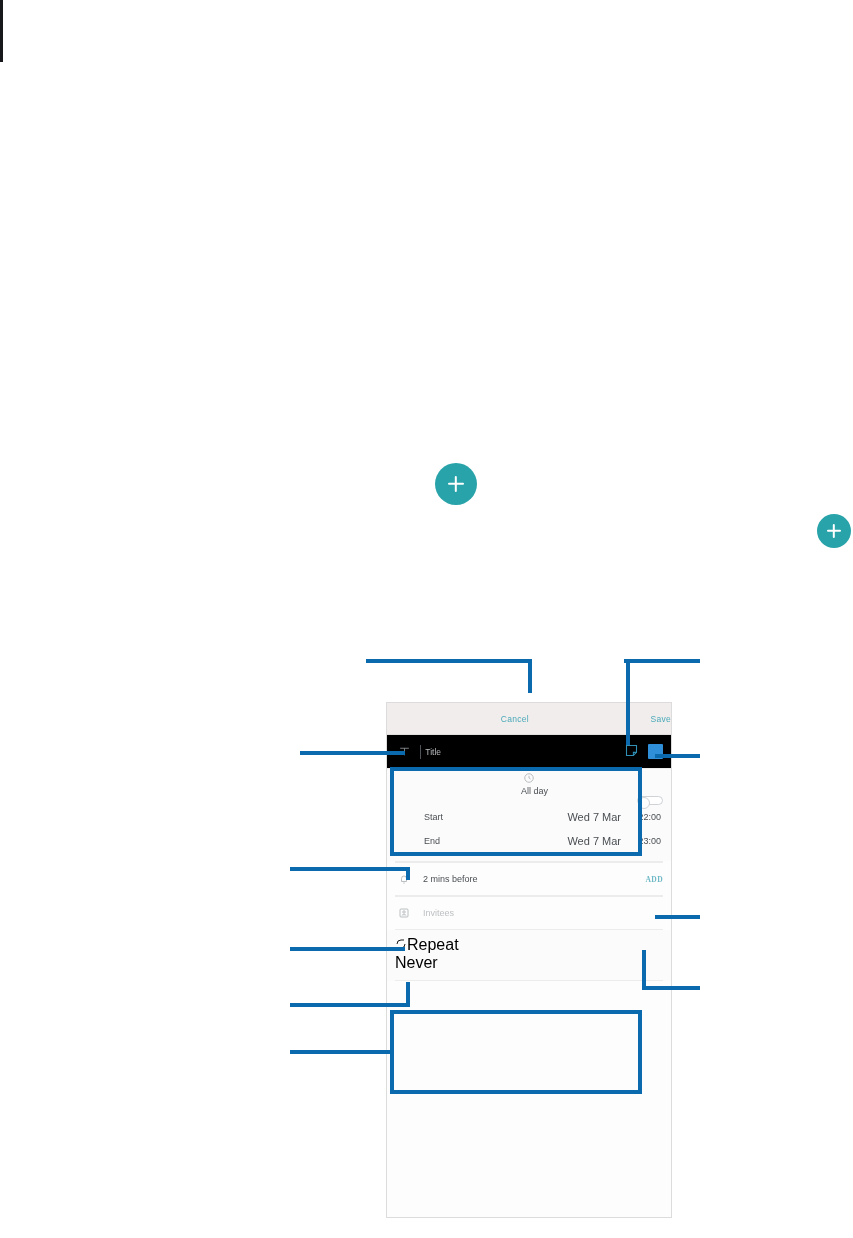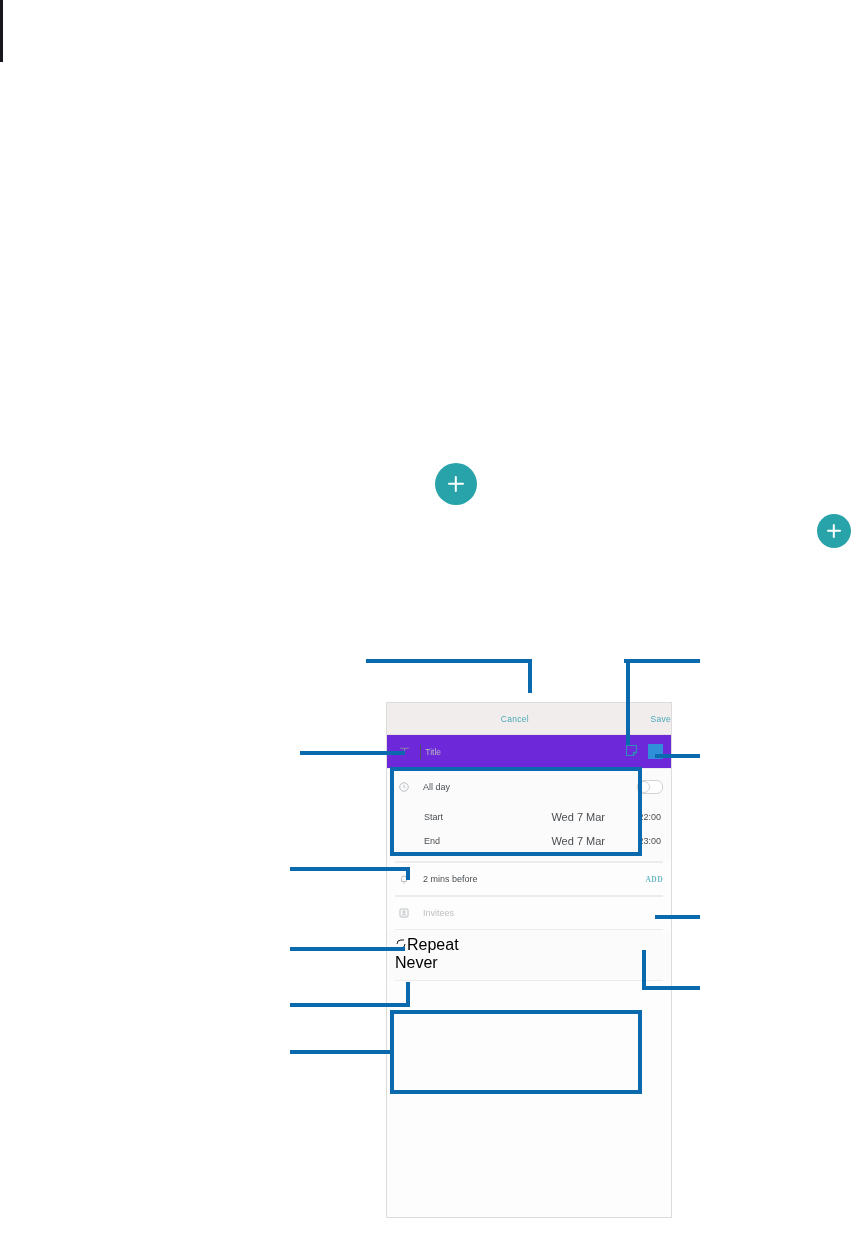--- a/index.html
+++ b/index.html
@@ -23,45 +23,45 @@
   
   .phone{position:absolute;left:386px;top:702px;width:286px;height:516px;
          background:#fdfdfd;border:1px solid #dcdcdc;box-sizing:border-box;overflow:hidden;}
 
   .topbar{height:31px;background:#f1eded;display:flex;align-items:center;
           border-bottom:1px solid #e2dede;}
   .topbar .tb-btn{flex:1;text-align:right;font-size:8.5px;color:#4aa9b8;
                   letter-spacing:.3px;filter:blur(.45px);}
 
   .titlerow{height:34px;display:flex;align-items:center;padding:0 8px;
-            border-bottom:1px solid #ededed;background:#6d28d9;box-sizing:border-box;}
+            border-bottom:1px solid #ededed;background:#000000;box-sizing:border-box;}
   .title-icon{width:18px;height:18px;display:flex;align-items:center;justify-content:center;
               color:#8d9296;flex:0 0 auto;}
   .title-input{flex:1;display:flex;align-items:center;margin-left:7px;position:relative;}
   .caret{width:1.3px;height:14px;background:#4d5256;margin-right:4px;}
   .title-ph{font-size:8.5px;color:#b9bcbf;filter:blur(.5px);}
   .title-actions{display:flex;align-items:center;gap:7px;}
   .sticker-ic{width:17px;height:17px;color:#2f8fb5;}
   .color-chip{width:15px;height:15px;background:#2f8fd8;border-radius:1px;}
 
   .card{background:#fbfbfb;}
   .row{display:flex;align-items:center;padding:0 8px;box-sizing:border-box;position:relative;}
   .row .ic{width:17px;flex:0 0 17px;display:flex;align-items:center;justify-content:center;
            color:#9aa0a4;opacity:.75;}
   .row .lbl{margin-left:11px;font-size:9px;color:#4a4f53;filter:blur(.5px);}
   .row .lbl.ph{color:#bcbfc2;}
   .sep{height:1px;background:#ececec;margin:0 8px;}
 
-  .allday{height:36px;}
+  .allday{height:36px;flex-direction:column;}
   .switch{margin-left:auto;width:24px;height:12px;border-radius:6px;background:#fff;
           border:1px solid #cfd3d6;position:relative;}
   .switch:after{content:"";position:absolute;left:0px;top:0px;width:12px;height:12px;
                 border-radius:50%;background:#ffffff;border:1px solid #cfd3d6;box-sizing:border-box;}
 
-  .timerow{height:24px;display:flex;align-items:center;padding:0 10px;box-sizing:border-box;gap:16px;}
+  .timerow{height:24px;display:flex;align-items:center;padding:0 10px;box-sizing:border-box;}
   .timerow .tlbl{font-size:9px;color:#4a4f53;margin-left:27px;filter:blur(.5px);}
   .timerow .tdate{margin-left:auto;font-size:11px;color:#4a4f53;filter:blur(.5px);}
   .timerow .ttime{width:40px;text-align:right;font-size:9px;color:#4a4f53;filter:blur(.5px);}
 
   .pill{margin-left:auto;font-size:7.5px;font-weight:bold;color:#6fb9c6;
         letter-spacing:.4px;filter:blur(.5px);font-family:Liberation Serif, serif;}
   .pill.grey{color:#8a8f93;}
 
   .stack-row{height:32px;}
   .two-line{height:44px;display:block;padding:6px 8px 0 8px;}

